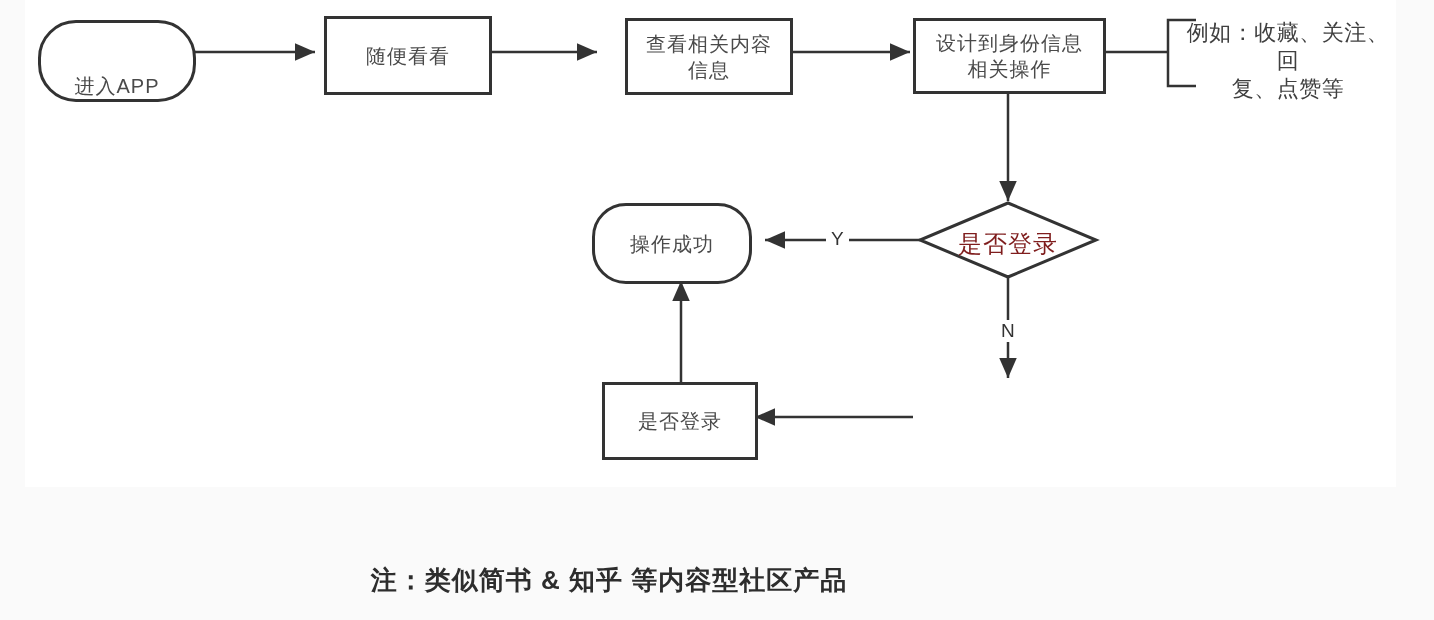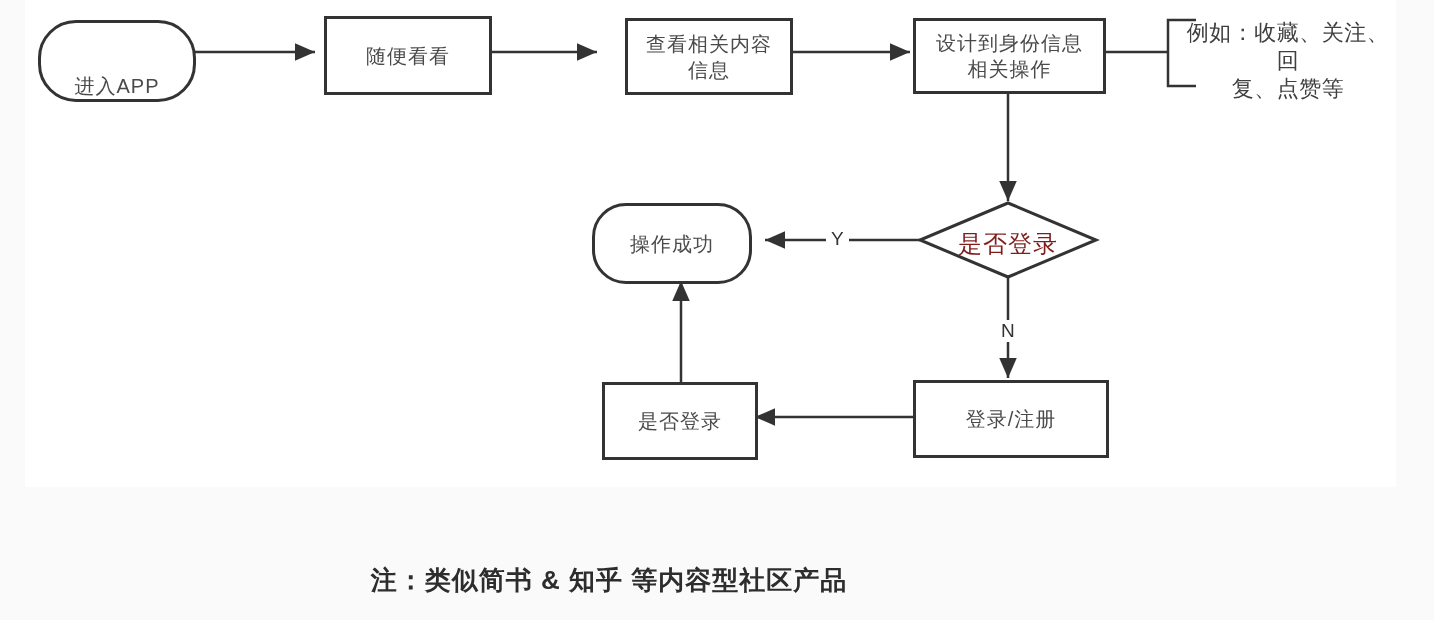--- a/index.html
+++ b/index.html
@@ -102,23 +102,20 @@
     <span class="node-label">设计到身份信息
 相关操作</span>
   </div>
 
   <div class="decision-label">是否登录</div>
 
   <div class="node terminator" id="n-success">
     <span class="node-label">操作成功</span>
   </div>
 
-  <div class="node" id="n-login">
-    <span class="node-label">登录/注册</span>
-  </div>
 
   <div class="node" id="n-continue">
     <span class="node-label">是否登录</span>
   </div>
 
   <span class="branch-label" id="lbl-yes">Y</span>
   <span class="branch-label" id="lbl-no">N</span>
 
   <div class="annotation-label">例如：收藏、关注、回
 复、点赞等</div>

